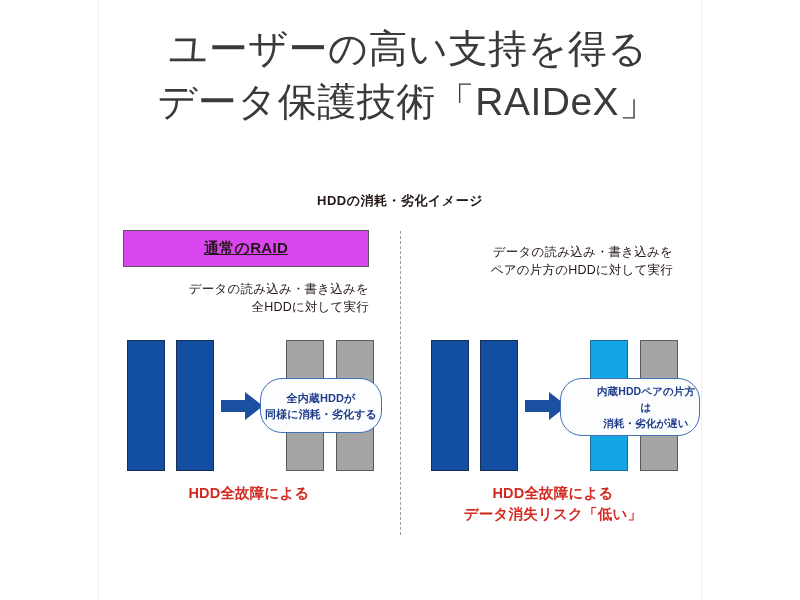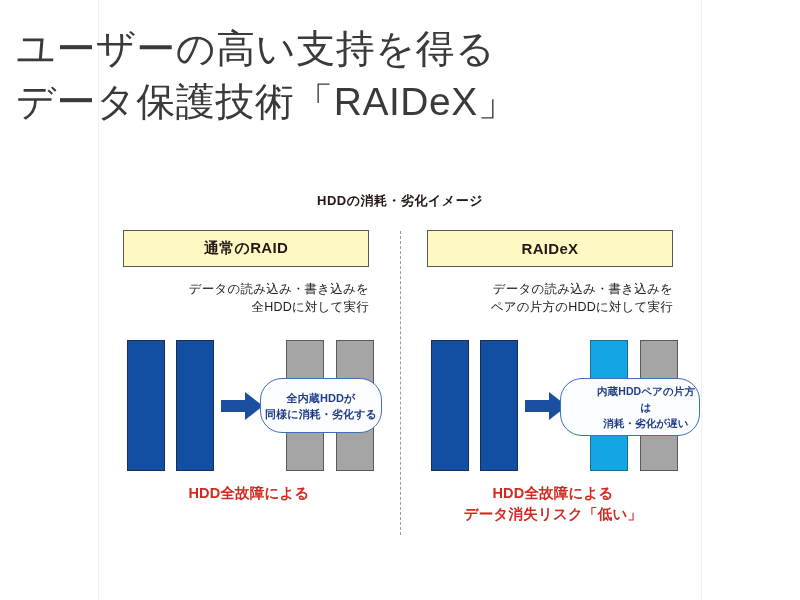--- a/index.html
+++ b/index.html
@@ -17,21 +17,21 @@
   
   .frame-edge{
     position:absolute;top:0;bottom:0;width:1px;background:#f0f0f0;
   }
   .frame-edge.left{left:98px;}
   .frame-edge.right{right:98px;}
 
   
   .title-block{
     position:absolute;left:0;right:0;top:22px;
-    text-align:left;
+    text-align:center;
     padding-left:16px;
   }
   .title-line{
     font-size:39px;
     line-height:53px;
     color:#3a3a3a;
     font-weight:400;
     letter-spacing:0.5px;
     white-space:nowrap;
   }
@@ -53,28 +53,29 @@
     width:252px;
   }
   .panel.left{left:123px;}
   .panel.right{left:427px;}
 
   .panel-header{
     box-sizing:border-box;
     width:246px;
     height:37px;
     border:1px solid #595757;
-    background:#fef9c3;
+    background:#d946ef;
     display:flex;
     align-items:center;
     justify-content:center;
     font-size:15px;
     font-weight:bold;
     color:#231815;
     letter-spacing:0.3px;
+    text-decoration:underline;
   }
   .panel-desc{
     margin-top:13px;
     width:246px;
     text-align:right;
     font-size:12.5px;
     line-height:18px;
     color:#231815;
     letter-spacing:0.2px;
   }
@@ -212,21 +213,20 @@
         <div>同様に消耗・劣化する</div>
       </div>
     </div>
   </div>
 
   <div class="risk left">
     <div>HDD全故障による</div>
   </div>
 
   <div class="panel right">
-    <div class="panel-header">RAIDeX</div>
     <div class="panel-desc">
       <div>データの読み込み・書き込みを</div>
       <div>ペアの片方のHDDに対して実行</div>
     </div>
   </div>
 
   <div class="diagram right">
     <div class="hdd-bar b1 c-blue"></div>
     <div class="hdd-bar b2 c-blue"></div>
     <div class="hdd-bar b3 c-lblue"></div>

